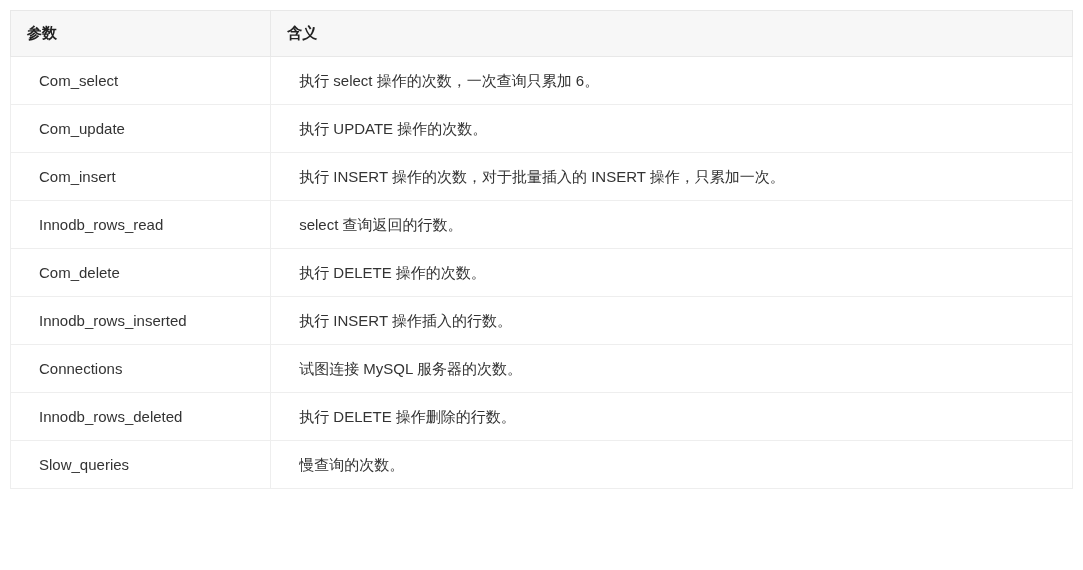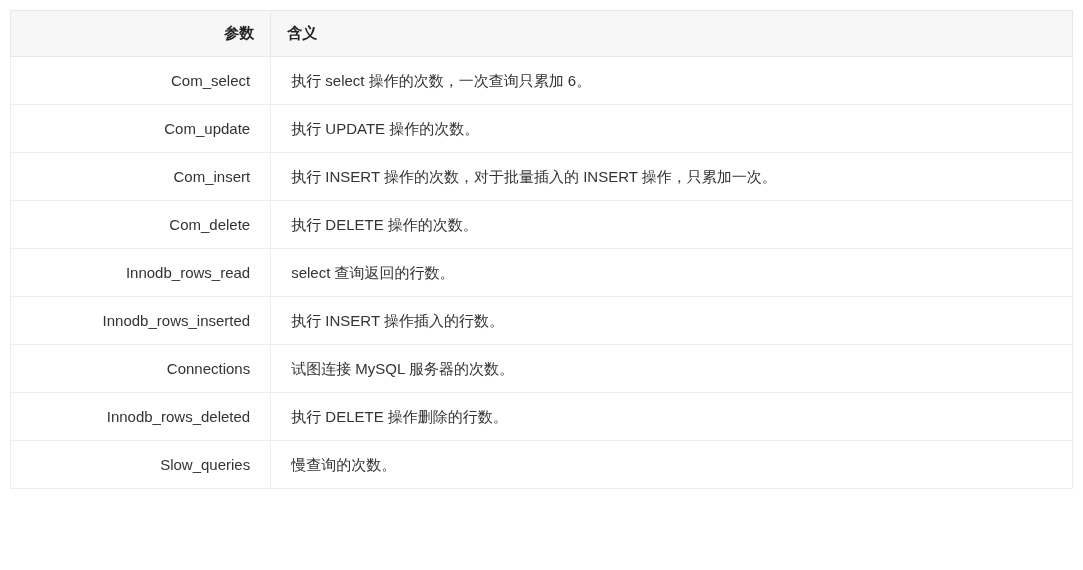--- a/index.html
+++ b/index.html
@@ -22,30 +22,29 @@
     thead th {
       background: #f7f7f7;
       font-weight: 700;
       text-align: left;
       padding: 13px 16px;
       border: 1px solid #e8e8e8;
       color: #222;
       font-size: 15px;
     }
     tbody td {
-      padding: 13px 20px;
+      padding: 13px 28px;
       border: 1px solid #eeeeee;
       color: #333;
       font-size: 15px;
       line-height: 1.4;
     }
     thead th:first-child,
     tbody td:first-child {
       width: 24.5%;
-      text-align: right;
     }
   </style>
 </head>
 <body>
 
 <table>
   <thead>
     <tr>
       <th>参数</th>
       <th>含义</th>
@@ -58,26 +57,26 @@
     </tr>
     <tr>
       <td>Com_update</td>
       <td>执行 UPDATE 操作的次数。</td>
     </tr>
     <tr>
       <td>Com_insert</td>
       <td>执行 INSERT 操作的次数，对于批量插入的 INSERT 操作，只累加一次。</td>
     </tr>
     <tr>
+      <td>Innodb_rows_read</td>
+      <td>select 查询返回的行数。</td>
+    </tr>
+    <tr>
       <td>Com_delete</td>
       <td>执行 DELETE 操作的次数。</td>
-    </tr>
-    <tr>
-      <td>Innodb_rows_read</td>
-      <td>select 查询返回的行数。</td>
     </tr>
     <tr>
       <td>Innodb_rows_inserted</td>
       <td>执行 INSERT 操作插入的行数。</td>
     </tr>
     <tr>
       <td>Connections</td>
       <td>试图连接 MySQL 服务器的次数。</td>
     </tr>
     <tr>

